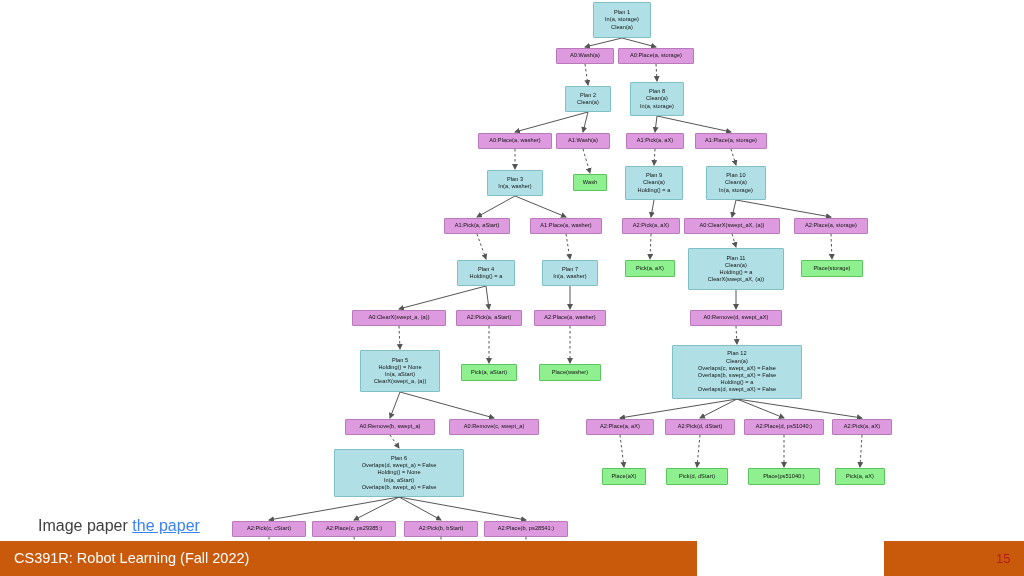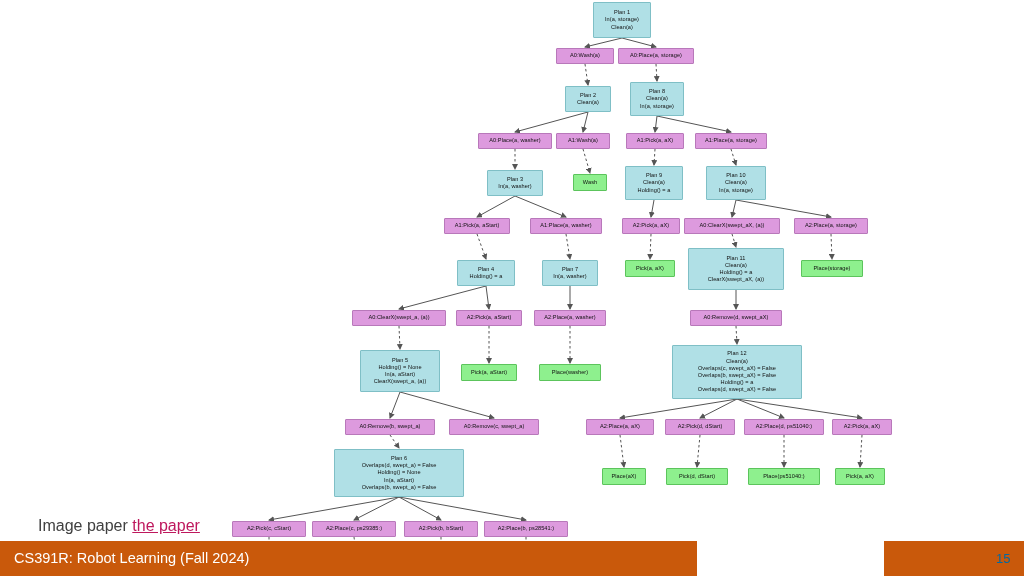--- a/index.html
+++ b/index.html
@@ -36,26 +36,26 @@
   }
   .footbar-text{
     position:absolute;left:14px;top:550px;
     font-size:14.5px;color:#ffffff;
     font-family:"Liberation Sans","DejaVu Sans",sans-serif;
   }
   .pagebar{
     position:absolute;left:884px;top:541px;width:140px;height:35px;background:#c9590b;
   }
   .pagenum{
-    position:absolute;left:996px;top:551px;font-size:13px;color:#0369a1;
+    position:absolute;left:996px;top:551px;font-size:13px;color:#b91c1c;
   }
   .credit{
     position:absolute;left:38px;top:517px;font-size:16px;color:#404040;
   }
-  .credit a{color:#be185d;text-decoration:underline;}
+  .credit a{color:#3b82f6;text-decoration:underline;}
 </style>
 </head>
 <body>
 
 <div id="stage">
   <svg id="edges" viewBox="0 0 1024 576">
     <defs>
       <marker id="arrow" markerWidth="6" markerHeight="6" refX="5" refY="3" orient="auto">
         <path d="M0,0 L6,3 L0,6 Z" fill="#555555"></path>
       </marker>
@@ -289,15 +289,15 @@
       </div>
       <div class="node leaf" style="left: 492px; top: 554px; width: 68px; min-height: 17px;">
         <span class="ln">Place(ps28541:)</span>
       </div>
     </div>
 </div>
 
 <div class="credit"><span>Image paper </span><a href="#">the paper</a></div>
 
 <div class="footbar"></div>
-<div class="footbar-text">CS391R: Robot Learning (Fall 2024)</div>
+<div class="footbar-text">CS391R: Robot Learning (Fall 2022)</div>
 <div class="pagebar"></div>
 <div class="pagenum">15</div>
 
 </body></html>

